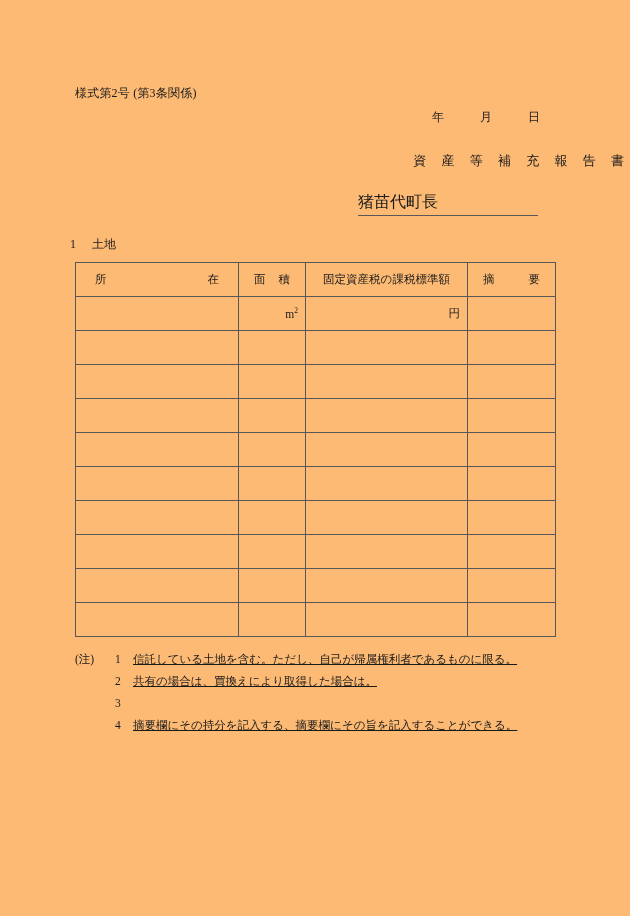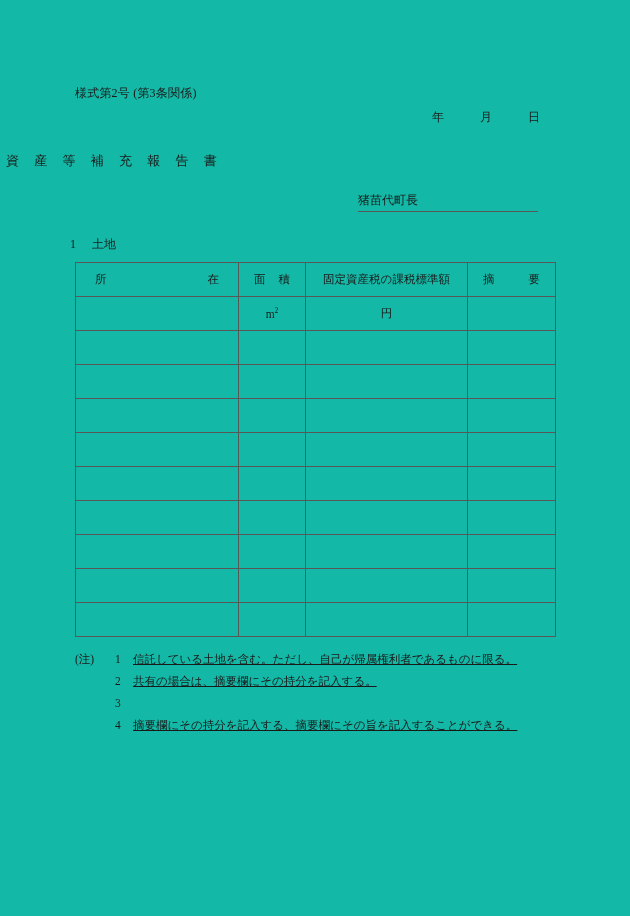--- a/index.html
+++ b/index.html
@@ -41,33 +41,34 @@
     white-space: nowrap;
   }
   .date-line .dpart { display: inline-block; }
   .date-line .dgap { display: inline-block; width: 30px; }
 
   .doc-title {
     position: absolute;
     left: 0;
     right: 0;
     top: 152px;
-    text-align: left;
+    text-align: right;
     font-size: 13px;
     letter-spacing: 6px;
     text-indent: 6px;
     white-space: nowrap;
+    padding-left: 23px;
   }
 
   .addressee {
     position: absolute;
     left: 358px;
     top: 192px;
     width: 180px;
-    font-size: 12px;
+    font-size: 16px;
     border-bottom: 1px solid #3a3a3a;
     padding-bottom: 2px;
     white-space: nowrap;
     box-sizing: border-box;
   }
 
   .section-heading {
     position: absolute;
     left: 70px;
     top: 236px;
@@ -85,21 +86,20 @@
     border-collapse: collapse;
     table-layout: fixed;
   }
   .asset-table td {
     border: 1px solid #585858;
     font-size: 11.5px;
     padding: 0 7px;
     vertical-align: middle;
     height: 34px;
     box-sizing: border-box;
-    text-align: center;
   }
   .col-loc   { width: 163px; }
   .col-area  { width: 67px;  }
   .col-tax   { width: 162px; }
   .col-note  { width: 88px;  }
 
   .hdr { height: 34px; }
   .hdr td { text-align: center; }
 
   
@@ -145,21 +145,21 @@
   .note-num {
     width: 18px;
     flex: 0 0 18px;
     text-align: left;
   }
   .note-text { flex: 1 1 auto; text-decoration: underline; }
 </style>
 </head>
 <body style="color: rgb(26, 26, 26);">
 
-<div class="page" style="background: #14b8a6;">
+<div class="page" style="background: #fdba74;">
 
   <div class="form-number">様式第2号 (第3条関係)</div>
 
   <div class="date-line">
     <span class="dpart">年</span>
     <span class="dgap"></span>
     <span class="dpart">月</span>
     <span class="dgap"></span>
     <span class="dpart">日</span>
   </div>
@@ -269,21 +269,21 @@
   <div class="notes">
 
   <div class="note-row">
         <span class="note-label">(注)</span>
         <span class="note-num">1</span>
         <span class="note-text">信託している土地を含む。ただし、自己が帰属権利者であるものに限る。</span>
       </div>
       <div class="note-row">
         <span class="note-label"></span>
         <span class="note-num">2</span>
-        <span class="note-text">共有の場合は、摘要欄にその持分を記入する。</span>
+        <span class="note-text">共有の場合は、買換えにより取得した場合は。</span>
       </div>
       <div class="note-row">
         <span class="note-label"></span>
         <span class="note-num">3</span>
       </div>
       <div class="note-row">
         <span class="note-label"></span>
         <span class="note-num">4</span>
         <span class="note-text">摘要欄にその持分を記入する、摘要欄にその旨を記入することができる。</span>
       </div>

